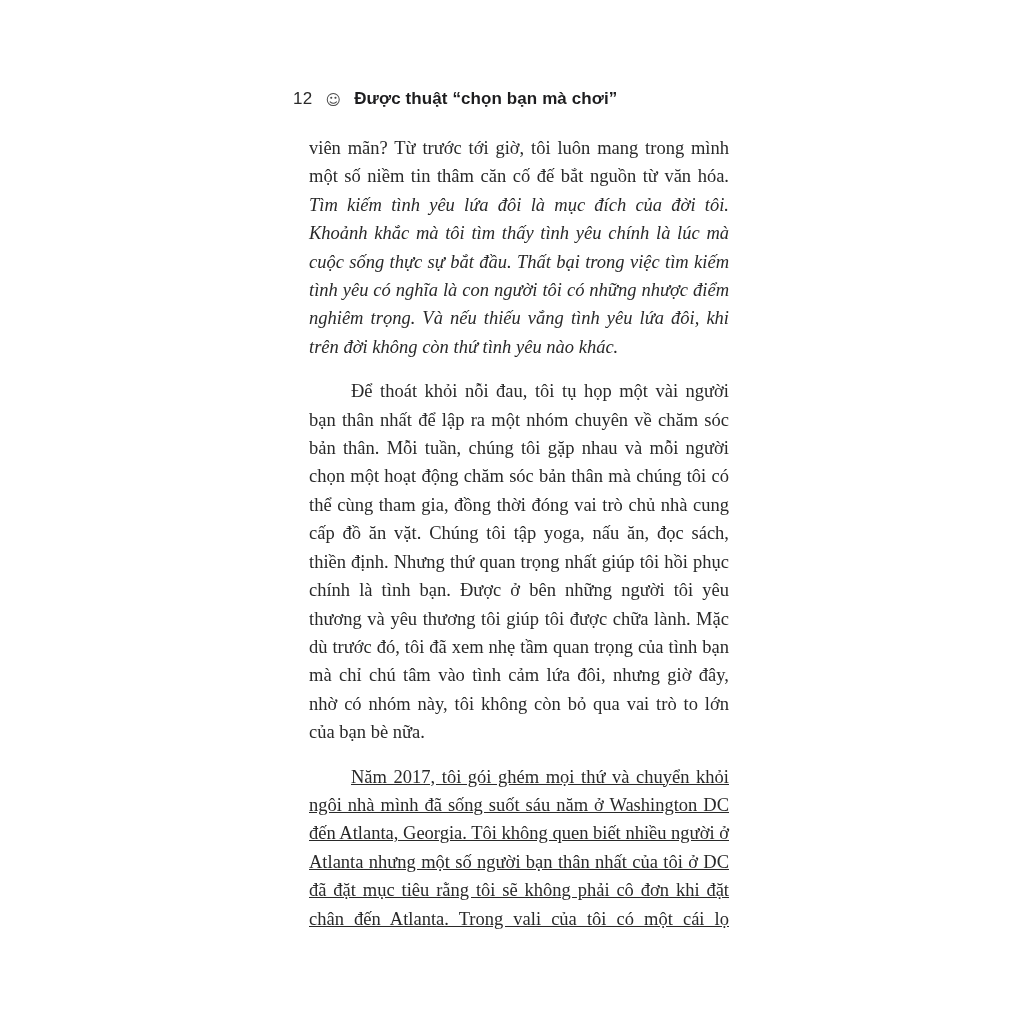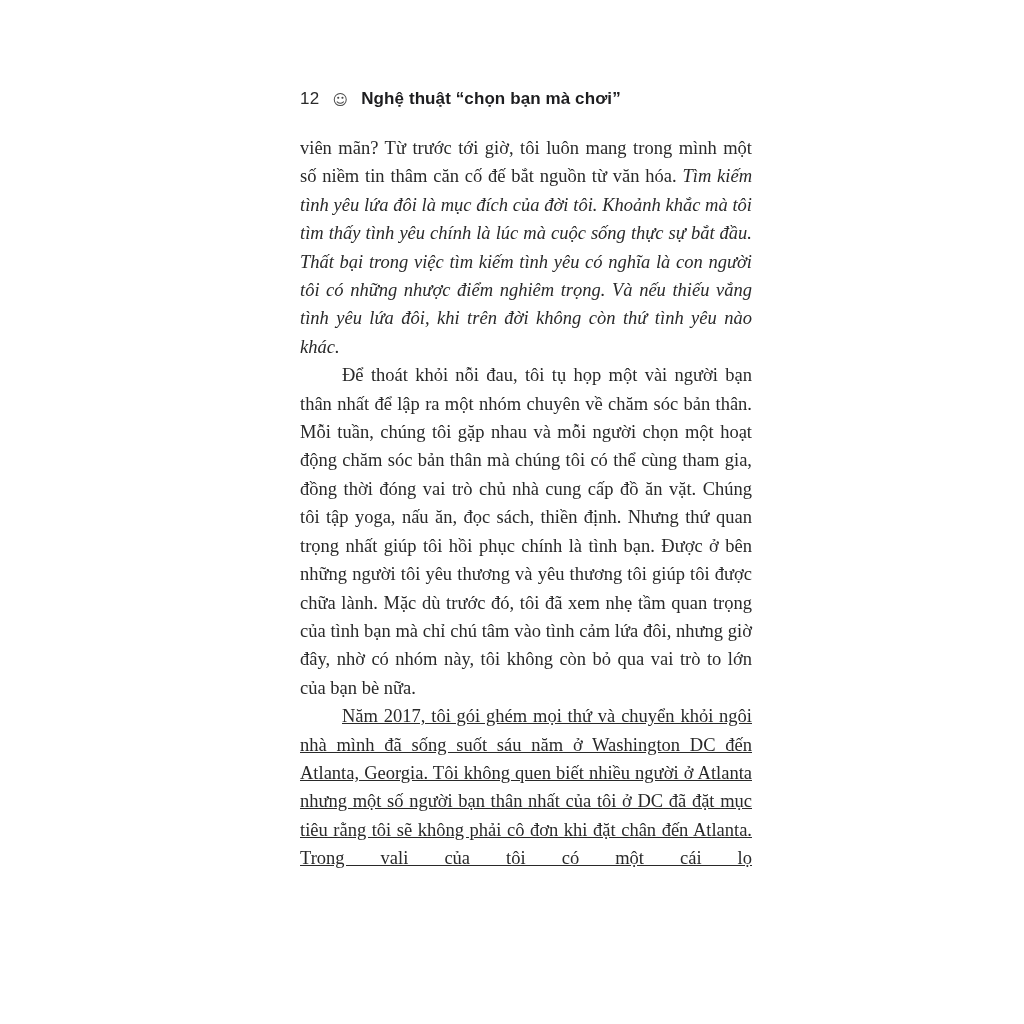--- a/index.html
+++ b/index.html
@@ -9,21 +9,21 @@
   body {
     width: 1024px;
     height: 1024px;
     background: #ffffff;
     position: relative;
     overflow: hidden;
     font-family: "Liberation Serif", serif;
   }
   .page {
     position: absolute;
-    left: 300px;
+    left: 293px;
     top: 88px;
     width: 452px;
   }
   .running-header {
     display: flex;
     align-items: center;
     gap: 13px;
     height: 22px;
     font-family: "Liberation Sans", sans-serif;
     font-size: 17px;
@@ -47,21 +47,21 @@
     letter-spacing: 0.1px;
   }
   .body-text {
     margin-top: 24px;
     font-size: 18.5px;
     line-height: 28.4px;
     color: #292929;
     text-align: justify;
   }
   .body-text p {
-    margin: 0;
+    margin: 16px;
     padding: 0;
   }
   .p-indent {
     text-indent: 42px;
   }
   .justify-last {
     text-align-last: justify;
     text-decoration: underline;
   }
   .body-text em {
@@ -69,21 +69,21 @@
   }
 </style>
 </head>
 <body>
 
 <div class="page">
 
   <div class="running-header">
     <span class="page-num">12</span>
     <span class="smiley">☺</span>
-    <span class="running-title">Nghệ thuật “chọn bạn mà chơi”</span>
+    <span class="running-title">Được thuật “chọn bạn mà chơi”</span>
   </div>
 
   <div class="body-text">
     <p><span>viên mãn? Từ trước tới giờ, tôi luôn mang trong mình một số niềm tin thâm căn cố đế bắt nguồn từ văn hóa. </span><em>Tìm kiếm tình yêu lứa đôi là mục đích của đời tôi. Khoảnh khắc mà tôi tìm thấy tình yêu chính là lúc mà cuộc sống thực sự bắt đầu. Thất bại trong việc tìm kiếm tình yêu có nghĩa là con người tôi có những nhược điểm nghiêm trọng. Và nếu thiếu vắng tình yêu lứa đôi, khi trên đời không còn thứ tình yêu nào khác.</em></p>
     <p class="p-indent">Để thoát khỏi nỗi đau, tôi tụ họp một vài người bạn thân nhất để lập ra một nhóm chuyên về chăm sóc bản thân. Mỗi tuần, chúng tôi gặp nhau và mỗi người chọn một hoạt động chăm sóc bản thân mà chúng tôi có thể cùng tham gia, đồng thời đóng vai trò chủ nhà cung cấp đồ ăn vặt. Chúng tôi tập yoga, nấu ăn, đọc sách, thiền định. Nhưng thứ quan trọng nhất giúp tôi hồi phục chính là tình bạn. Được ở bên những người tôi yêu thương và yêu thương tôi giúp tôi được chữa lành. Mặc dù trước đó, tôi đã xem nhẹ tầm quan trọng của tình bạn mà chỉ chú tâm vào tình cảm lứa đôi, nhưng giờ đây, nhờ có nhóm này, tôi không còn bỏ qua vai trò to lớn của bạn bè nữa.</p>
     <p class="p-indent justify-last">Năm 2017, tôi gói ghém mọi thứ và chuyển khỏi ngôi nhà mình đã sống suốt sáu năm ở Washington DC đến Atlanta, Georgia. Tôi không quen biết nhiều người ở Atlanta nhưng một số người bạn thân nhất của tôi ở DC đã đặt mục tiêu rằng tôi sẽ không phải cô đơn khi đặt chân đến Atlanta. Trong vali của tôi có một cái lọ</p>
   </div>
 
 </div>
 

